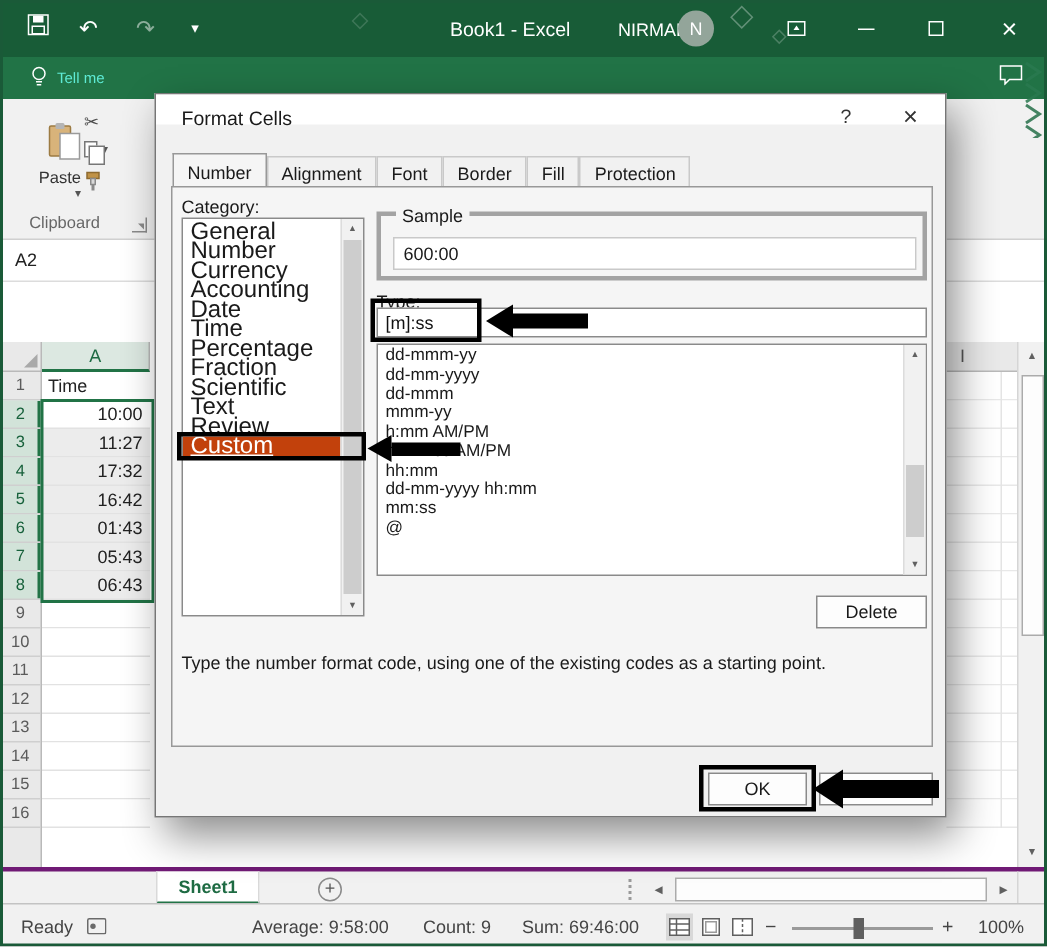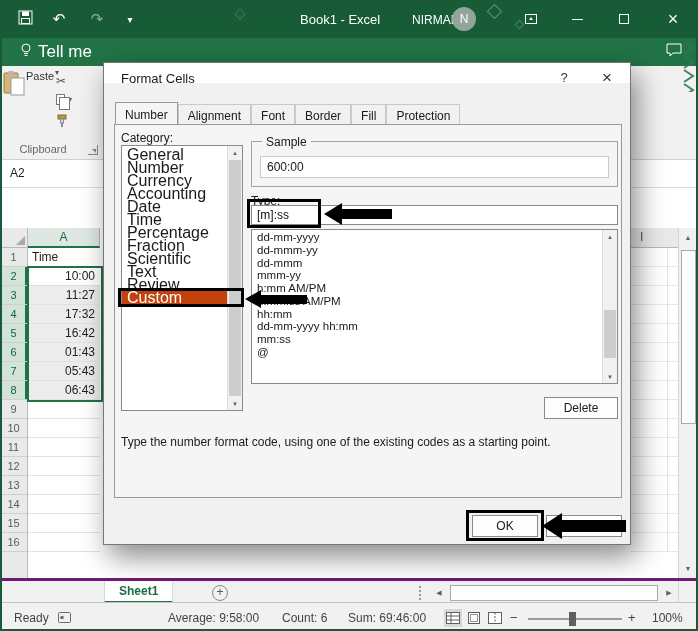--- a/index.html
+++ b/index.html
@@ -29,26 +29,26 @@
 .deco1{left:489px;top:6px;width:11px;height:11px;}
 .deco2{left:516px;top:21px;width:7px;height:7px;opacity:.7;}
 .deco3{left:236px;top:10px;width:8px;height:8px;opacity:.5;}
 .deco-chev{position:absolute;left:682px;top:40px;z-index:4;opacity:.85;}
 
 
 .ribbon-tabrow{position:absolute;left:0;top:38px;width:698px;height:28px;background:#217346;display:flex;align-items:stretch;z-index:2;}
 .rtabs-list{display:flex;}
 .rtab{color:#fff;font-size:13px;padding:7px 13px 6px;white-space:nowrap;}
 .rtab.selected{background:#f1f1f1;color:#1e6b43;}
-.tellme{display:flex;align-items:center;color:#ffffff;font-size:17px;padding:0 10px;margin-left:10px;gap:6px;}
+.tellme{display:flex;align-items:center;color:#5eead4;font-size:10px;padding:0 10px;margin-left:10px;gap:6px;}
 .comment-wrap{margin-left:auto;margin-right:16px;display:flex;align-items:center;}
 
 
 .ribbon-body{position:absolute;left:0;top:66px;width:698px;height:94px;background:#f1f1f1;border-bottom:1px solid #d0d0d0;z-index:1;}
-.paste-btn{position:absolute;left:8px;top:4px;width:46px;height:72px;display:flex;flex-direction:row;align-items:flex-start;justify-content:center;gap:1px;}
+.paste-btn{position:absolute;left:8px;top:4px;width:46px;height:72px;display:flex;flex-direction:column;align-items:flex-end;justify-content:center;gap:1px;}
 .paste-label{font-size:11px;color:#333;}
 .caret{font-size:8px;color:#555;line-height:6px;}
 .tool{position:absolute;display:flex;align-items:center;gap:3px;}
 .tool-cut{left:56px;top:8px;font-size:12px;color:#4a4a4a;}
 .tool-copy{left:56px;top:28px;}
 .copy-ic{position:relative;width:9px;height:11px;border:1px solid #777;background:#fff;}
 .copy-ic::after{content:"";position:absolute;left:2px;top:2px;width:9px;height:11px;border:1px solid #777;background:#fff;}
 .tool-painter{left:56px;top:48px;}
 .group-label{position:absolute;left:6px;top:77px;width:74px;text-align:center;font-size:11px;color:#666;}
 .launcher{position:absolute;left:88px;top:79px;width:10px;height:10px;border-right:1px solid #8a8a8a;border-bottom:1px solid #8a8a8a;}
@@ -126,21 +126,21 @@
 .cat-list{position:absolute;left:0;top:2px;right:15px;}
 .cat{position:relative;height:13px;line-height:13px;font-size:16px;padding-left:5px;white-space:nowrap;}
 .cat.selected{background:#c2410c;color:#fff;text-decoration:underline;}
 .cat.annotated::after{content:"";position:absolute;left:-4px;right:-17px;top:-3px;bottom:-3px;border:3px solid #000;z-index:10;}
 .lb-scroll{position:absolute;right:0;top:0;width:15px;height:100%;background:#f1f1f1;border-left:1px solid #dcdcdc;}
 .lb-arrow{position:absolute;left:0;width:14px;height:13px;font-size:6px;color:#606060;display:flex;align-items:center;justify-content:center;}
 .lb-up{top:0;}
 .lb-down{bottom:0;}
 .lb-thumb{position:absolute;left:1px;width:12px;background:#cdcdcd;}
 .cat-thumb{top:14px;bottom:14px;}
-.grp{position:absolute;left:147px;top:78px;width:367px;height:46px;border:1px solid #a3a3a3;}
+.grp{position:absolute;left:147px;top:78px;width:367px;height:46px;border:3px solid #a3a3a3;}
 .grp-label{position:absolute;left:10px;top:-7px;background:#f5f5f5;padding:0 4px;font-size:12px;}
 .sample-field{position:absolute;left:8px;top:14px;width:349px;height:22px;background:#fff;border:1px solid #c9c9c9;line-height:20px;padding-left:6px;}
 .type-label{position:absolute;left:147px;top:131px;}
 .type-input{position:absolute;left:147px;top:142px;width:367px;height:20px;border:1px solid #8a8a8a;background:#fff;font-family:"Liberation Sans",sans-serif;font-size:12px;padding-left:5px;color:#111;}
 .codes-box{left:147px;top:166px;width:367px;height:155px;}
 .code-list{position:absolute;left:0;top:1px;right:15px;}
 .code{height:12.75px;line-height:12.75px;font-size:11.5px;padding-left:5px;white-space:nowrap;}
 .codes-thumb{top:80px;height:48px;}
 .wbtn{position:absolute;background:#fdfdfd;border:1px solid #8a8a8a;font-size:12px;color:#1a1a1a;text-align:center;display:flex;align-items:center;justify-content:center;font-family:"Liberation Sans",sans-serif;}
 .btn-delete{left:440px;top:334px;width:74px;height:22px;}
@@ -361,21 +361,21 @@
 
   <div class="statusbar">
     <div class="sb-ready">Ready</div>
     <div class="sb-macro">
       <svg width="13" height="11" viewBox="0 0 13 11">
           <rect x="0.5" y="0.5" width="12" height="10" rx="1" fill="none" stroke="#6a6a6a"></rect>
           <circle cx="4" cy="5.5" r="1.8" fill="#6a6a6a"></circle>
         </svg>
     </div>
     <div class="sb-avg">Average: 9:58:00</div>
-    <div class="sb-count">Count: 6</div>
+    <div class="sb-count">Count: 9</div>
     <div class="sb-sum">Sum: 69:46:00</div>
     <div class="view-ic vi-1 pressed">
       <svg width="14" height="12" viewBox="0 0 14 12">
           <rect x="0.5" y="0.5" width="13" height="11" fill="#fff" stroke="#5f5f5f"></rect>
           <line x1="0.5" y1="4" x2="13.5" y2="4" stroke="#5f5f5f"></line>
           <line x1="0.5" y1="8" x2="13.5" y2="8" stroke="#5f5f5f"></line>
           <line x1="5" y1="0.5" x2="5" y2="11.5" stroke="#5f5f5f"></line>
         </svg>
     </div>
     <div class="view-ic vi-2">
@@ -444,22 +444,22 @@
       <span class="grp-label">Sample</span>
       <div class="sample-field">600:00</div>
     </div>
 
     <div class="type-label">Type:</div>
     <input class="type-input" value="[m]:ss" style="">
 
     <div class="listbox codes-box">
       <div class="code-list">
 
-      <div class="code">dd-mm-yyyy</div>
-          <div class="code">dd-mmm-yy</div>
+      <div class="code">dd-mmm-yy</div>
+          <div class="code">dd-mm-yyyy</div>
           <div class="code">dd-mmm</div>
           <div class="code">mmm-yy</div>
           <div class="code">h:mm AM/PM</div>
           <div class="code">h:mm:ss AM/PM</div>
           <div class="code">hh:mm</div>
           <div class="code">dd-mm-yyyy hh:mm</div>
           <div class="code">mm:ss</div>
           <div class="code">@</div>
         </div>
       <div class="lb-scroll">

